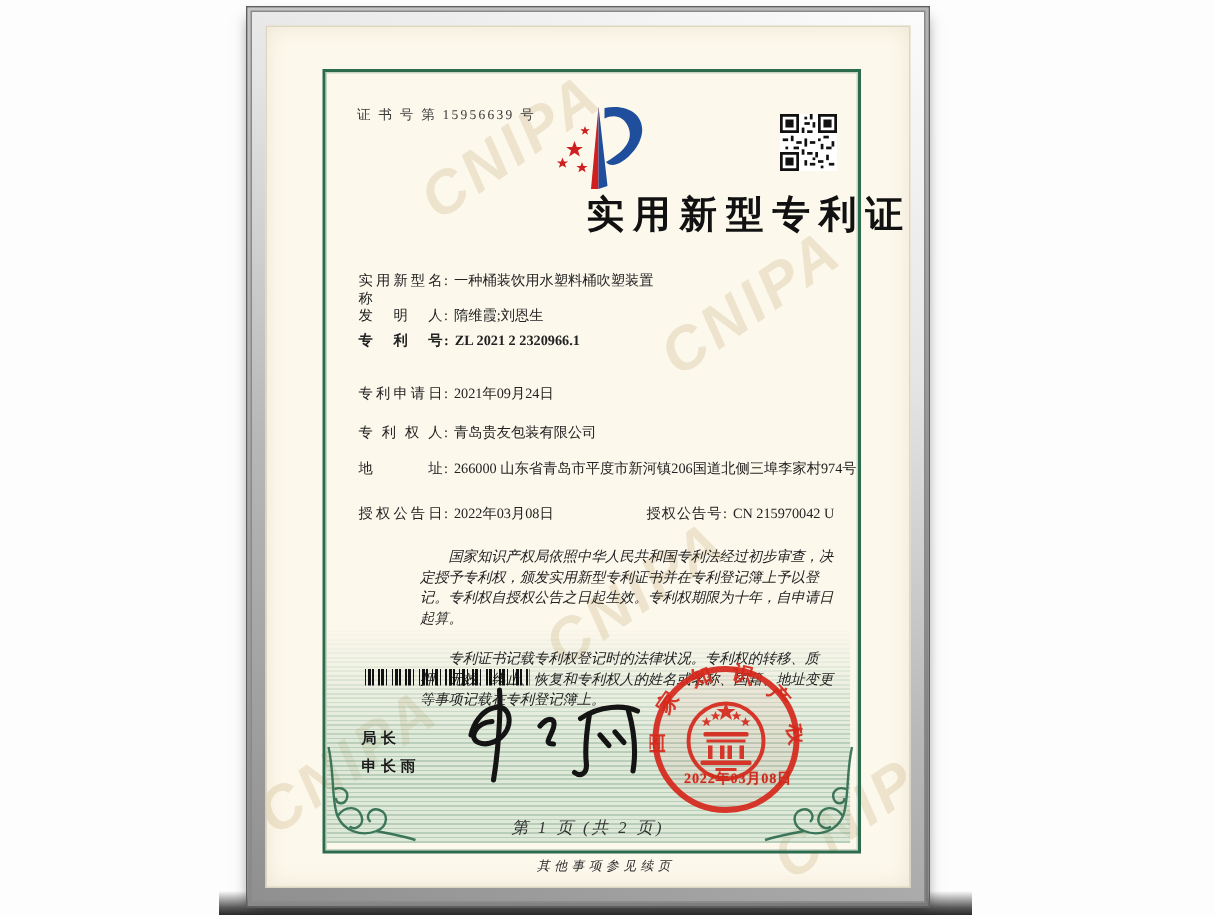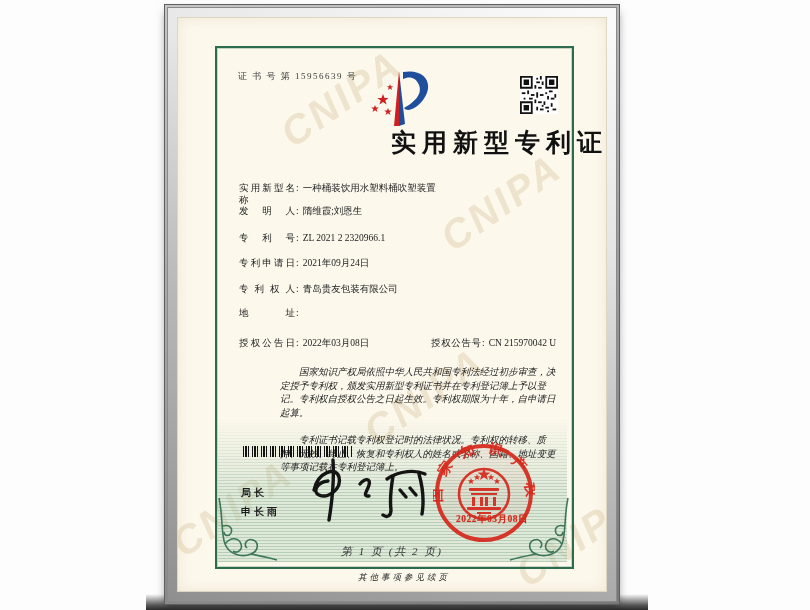--- a/index.html
+++ b/index.html
@@ -148,38 +148,39 @@
           <div class="row" style="top:164px;">
             <span class="lab">实用新型名称</span>
               <span class="colon">:</span>
             <span class="val">一种桶装饮用水塑料桶吹塑装置</span>
           </div>
           <div class="row" style="top:187px;">
             <span class="lab">发明人</span>
               <span class="colon">:</span>
             <span class="val">隋维霞;刘恩生</span>
           </div>
-          <div class="row" style="top:214px;">
+          <div class="row" style="top:204px;font-weight:bold;">
             <span class="lab">专利号</span>
               <span class="colon">:</span>
             <span class="val">ZL 2021 2 2320966.1</span>
           </div>
           <div class="row" style="top:239px;align-items:center;">
             <span class="lab">专利申请日</span>
               <span class="colon">:</span>
             <span class="val">2021年09月24日</span>
           </div>
           <div class="row" style="top:265px;">
             <span class="lab">专利权人</span>
               <span class="colon">:</span>
             <span class="val">青岛贵友包装有限公司</span>
           </div>
           <div class="row" style="top:289px;">
             <span class="lab">地址</span>
               <span class="colon">:</span>
+            <span class="val" style="width:290px;">266000 山东省青岛市平度市新河镇206国道北侧三埠李家村974号</span>
           </div>
           <div class="row" style="top:319px;">
             <span class="lab">授权公告日</span>
               <span class="colon">:</span>
             <span class="val">2022年03月08日</span>
             <span class="pair2">
               <span class="lab2">授权公告号</span>
                 <span class="colon">:</span>
               <span>CN 215970042 U</span>
             </span>

